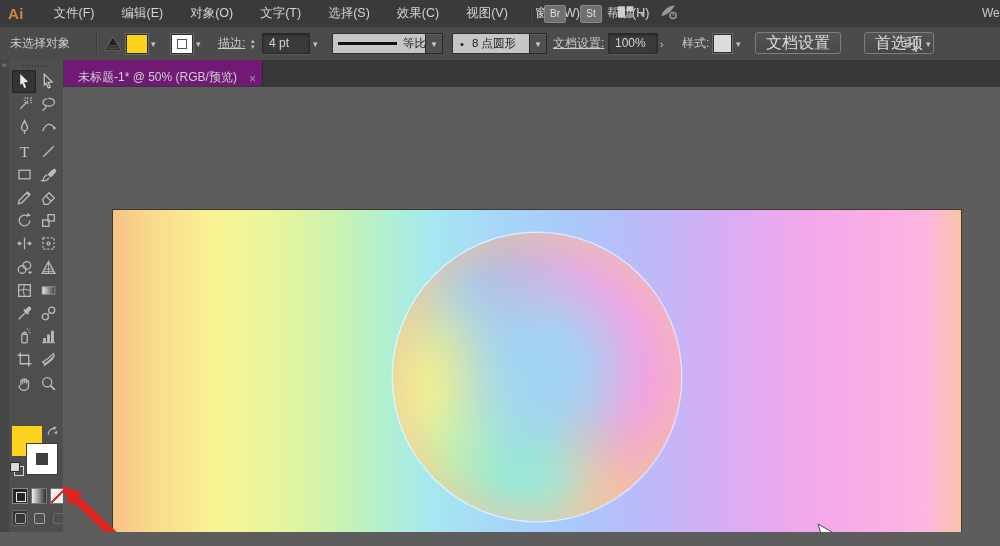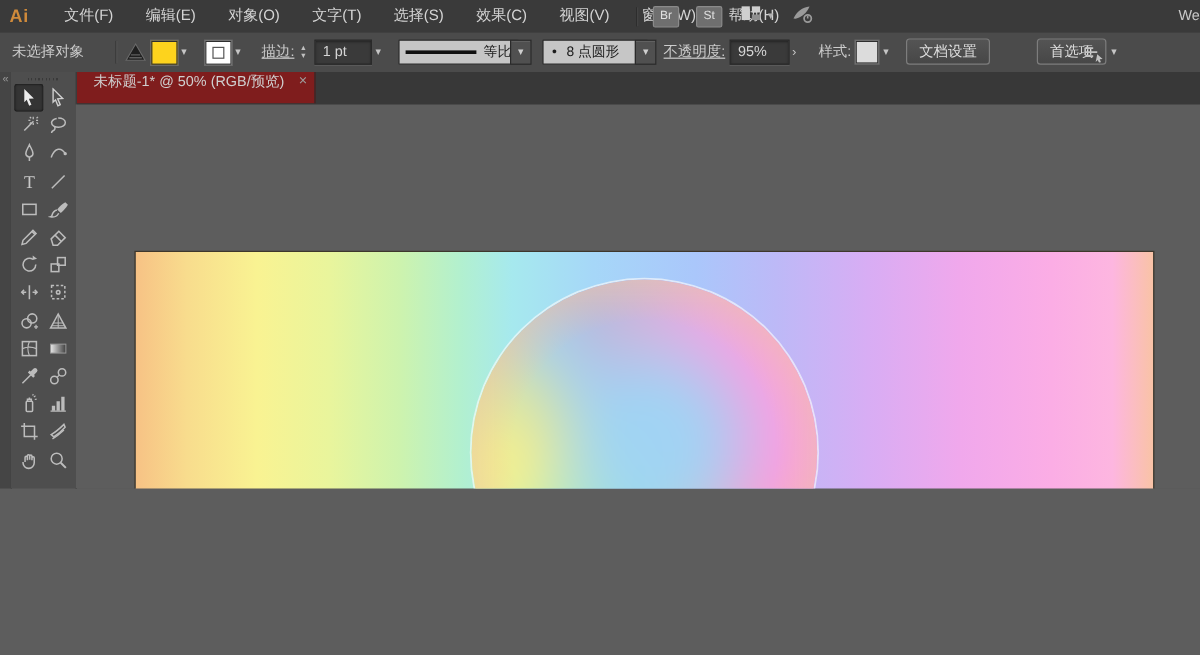--- a/index.html
+++ b/index.html
@@ -1,18 +1,18 @@
 <!DOCTYPE html>
 <html><head>
 <meta charset="utf-8">
 <style>
   html,body{margin:0;padding:0;}
   body{width:1000px;height:546px;overflow:hidden;background:#5d5d5d;
        font-family:"Liberation Sans","DejaVu Sans",sans-serif;-webkit-font-smoothing:antialiased;}
-  .app{position:relative;width:1000px;height:407px;overflow:hidden;background:#5d5d5d;}
+  .app{position:relative;width:1000px;height:532px;overflow:hidden;background:#5d5d5d;}
   
   .menubar{position:absolute;left:0;top:0;width:1000px;height:27px;background:#3a3a3a;
            border-bottom:1px solid #2b2b2b;display:flex;align-items:center;}
   .ai-logo{margin-left:8px;color:#cf8a3b;font-weight:bold;font-size:15px;letter-spacing:0.5px;}
   #menu-items{display:flex;margin-left:16px;text-align:center;}
   .mitem{font-size:12.5px;color:#d4d4d4;padding:0 13.5px;line-height:27px;cursor:default;}
   .menu-right{position:absolute;left:530px;top:0;height:27px;display:flex;align-items:center;}
   .mdiv{width:1px;height:16px;background:#2d2d2d;border-right:1px solid #4a4a4a;margin-right:12px;}
   .badge{width:20px;height:16px;border:1px solid #8a8a8a;border-radius:2px;background:#6f6f6f;
          color:#e0e0e0;font-size:10px;line-height:16px;text-align:center;margin-right:14px;}
@@ -28,26 +28,26 @@
   .swatch.stroke::after{content:"";position:absolute;left:5px;top:4px;width:8px;height:8px;border:1px solid #555;}
   .chevbtn{color:#c5c5c5;font-size:9px;}
   .inset{background:#3a3a3a;border:1px solid #2a2a2a;box-shadow:inset 0 1px 2px rgba(0,0,0,.4),0 1px 0 #5a5a5a;
          color:#d5d5d5;height:19px;line-height:19px;padding:0 6px;font-size:12px;}
   .litebox{background:#c6c6c6;border:1px solid #2e2e2e;height:19px;display:flex;align-items:center;
            color:#1c1c1c;font-size:11.5px;border-radius:1px;}
   .boxchev{background:#505050;border:1px solid #2a2a2a;box-shadow:0 1px 0 #616161 inset;height:19px;width:16px;
            display:flex;align-items:center;justify-content:center;color:#cfcfcf;font-size:9px;}
   .ulink{text-decoration:underline;}
   .cbtn{border:1px solid #7d7d7d;border-radius:3px;height:20px;line-height:20px;padding:0 10px;
-        color:#dedede;background:linear-gradient(#545454,#474747);font-size:12px;}
+        color:#dedede;background:linear-gradient(#545454,#474747);font-size:16px;}
   .stepper{display:flex;flex-direction:column;line-height:6px;font-size:7px;color:#c0c0c0;}
   
   .tabbar{position:absolute;left:63px;top:60px;width:937px;height:27px;background:#383838;border-bottom:1px solid #2a2a2a;}
-  .tab{position:absolute;left:0;top:0;height:26px;width:200px;background:#7f1d1d;border-right:1px solid #2a2a2a;
-       border-left:1px solid #2a2a2a;display:flex;align-items:flex-start;padding:0 10px 0 14px;box-sizing:border-box;}
+  .tab{position:absolute;left:0;top:0;height:26px;width:200px;background:#701a75;border-right:1px solid #2a2a2a;
+       border-left:1px solid #2a2a2a;display:flex;align-items:flex-end;padding:0 10px 0 14px;box-sizing:border-box;}
   .tab-title{font-size:12px;color:#cfcfcf;white-space:nowrap;}
   .tab-close{margin-left:12px;color:#9e9e9e;font-size:12px;}
   
   .left-strip{position:absolute;left:0;top:60px;width:9px;height:486px;background:#454545;border-right:1px solid #333;}
   .collapse{color:#9a9a9a;font-size:9px;line-height:10px;display:block;text-align:center;}
   .toolbar{position:absolute;left:9px;top:60px;width:54px;height:486px;background:#4e4e4e;border-right:1px solid #3a3a3a;}
   .grip{width:26px;height:2px;margin:5px auto 3px auto;
         background:repeating-linear-gradient(90deg,#393939 0 1px,transparent 1px 3px);}
   #tool-grid{display:grid;grid-template-columns:24px 24px;justify-content:center;}
   .tool{width:24px;height:23.2px;display:flex;align-items:center;justify-content:center;}
@@ -143,44 +143,44 @@
       </span>
     <span class="cb chevbtn" style="left:196px;">▾</span>
     <span class="cb ulink" style="left:218px;">描边:</span>
     <span class="cb" style="left:251px;">
         <span class="stepper">
           <span>▴</span>
           <span>▾</span>
         </span>
       </span>
     <span class="cb" style="left:262px;top:7px;height:19px;">
-        <span class="inset" style="width:34px;">1 pt</span>
+        <span class="inset" style="width:34px;">4 pt</span>
       </span>
     <span class="cb chevbtn" style="left:313px;">▾</span>
     <span class="cb" style="left:332px;top:7px;height:19px;">
       <span class="litebox" style="width:88px;padding:0 5px;">
         <span style="flex:1;height:2.5px;background:#111;margin-right:6px;"></span>
         <span>等比</span>
       </span>
     </span>
     <span class="cb" style="left:425px;top:7px;height:19px;">
         <span class="boxchev">▾</span>
       </span>
     <span class="cb" style="left:452px;top:7px;height:19px;">
       <span class="litebox" style="width:72px;padding:0 7px;">
         <span style="margin-right:8px;">•</span>
         <span>8 点圆形</span>
       </span>
     </span>
     <span class="cb" style="left:529px;top:7px;height:19px;">
         <span class="boxchev">▾</span>
       </span>
-    <span class="cb ulink" style="left:553px;">不透明度:</span>
+    <span class="cb ulink" style="left:553px;">文档设置:</span>
     <span class="cb" style="left:608px;top:7px;height:19px;">
-        <span class="inset" style="width:36px;">95%</span>
+        <span class="inset" style="width:36px;">100%</span>
       </span>
     <span class="cb" style="left:660px;color:#c5c5c5;font-size:11px;">›</span>
     <span class="cb" style="left:682px;">样式:</span>
     <span class="cb" style="left:713px;">
         <span style="width:17px;height:17px;background:#dcdcdc;border:1px solid #2e2e2e;box-shadow:0 0 0 1px #6a6a6a;"></span>
       </span>
     <span class="cb chevbtn" style="left:736px;">▾</span>
     <span class="cb" style="left:755px;top:6px;height:20px;">
         <span class="cbtn">文档设置</span>
       </span>

